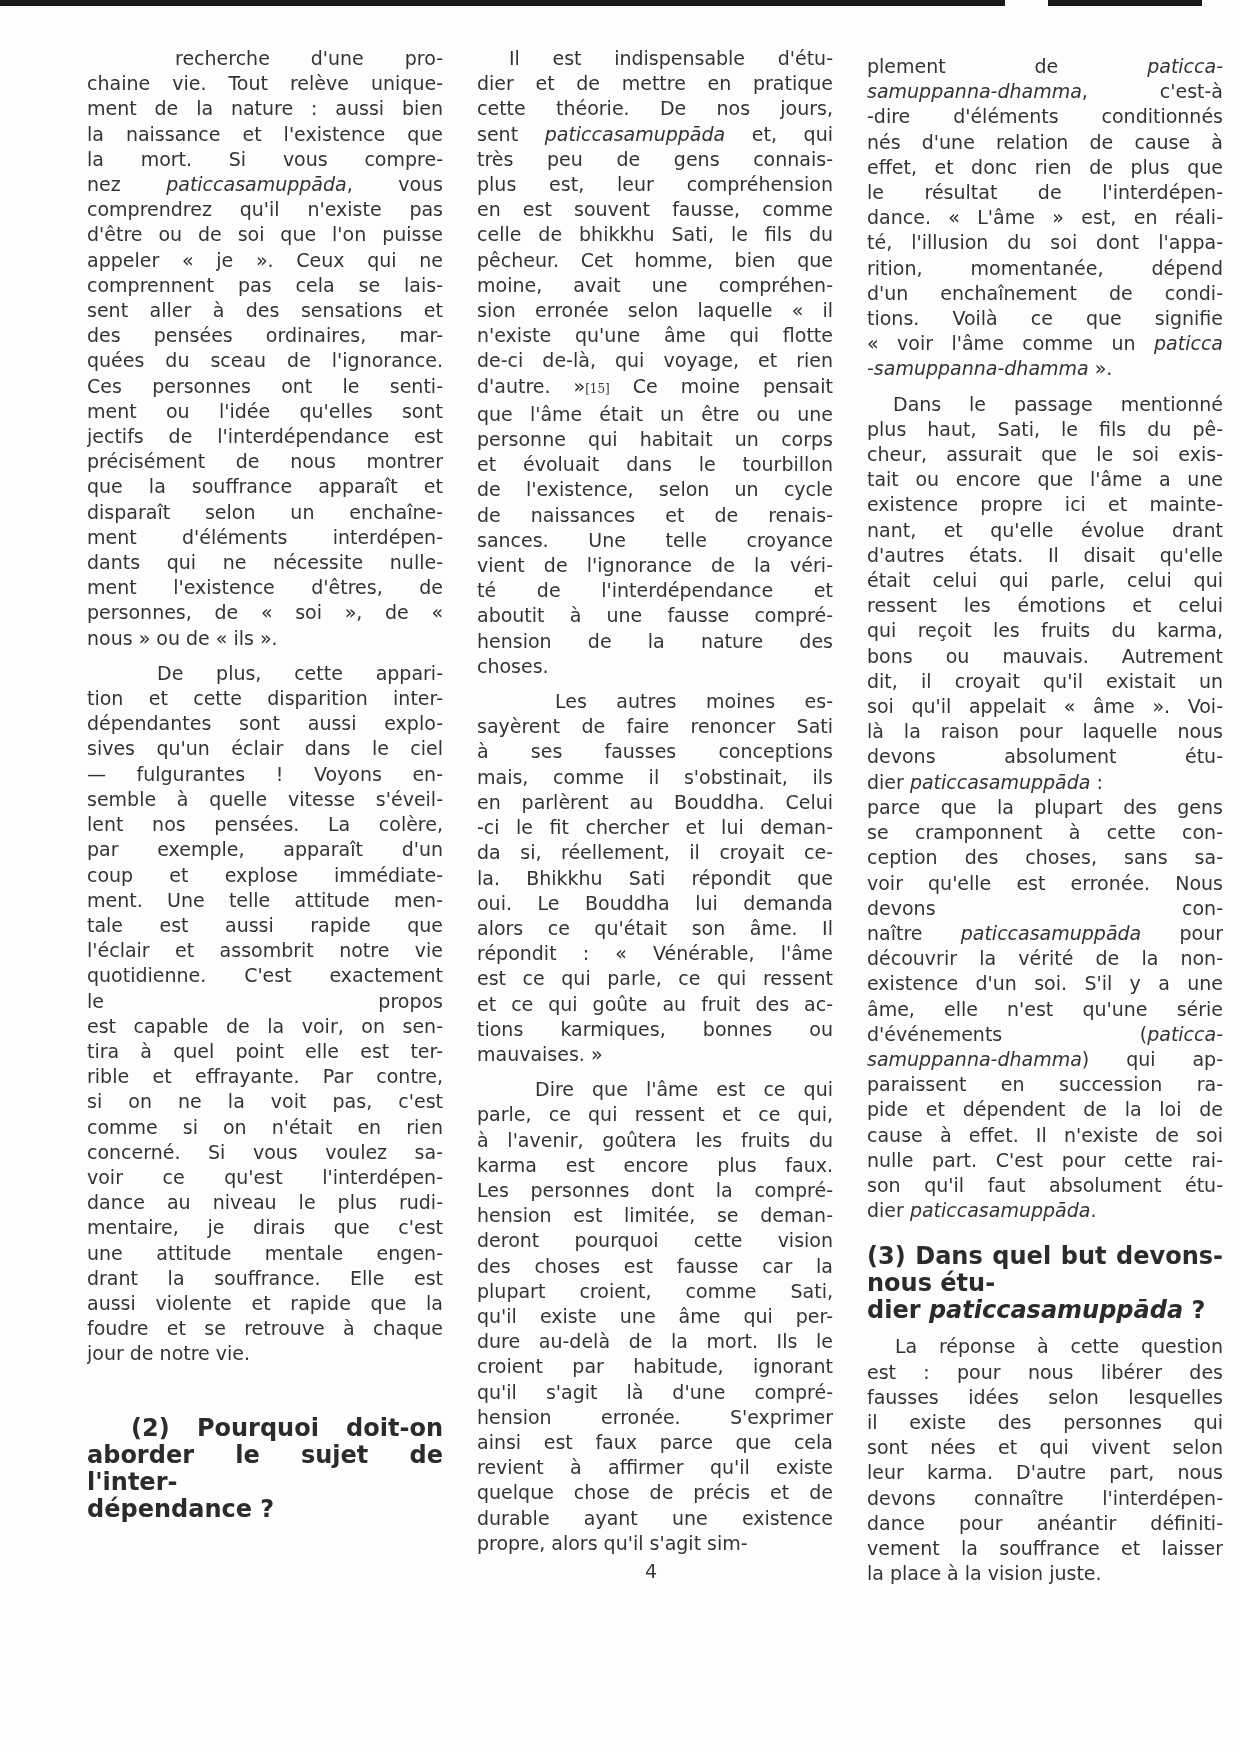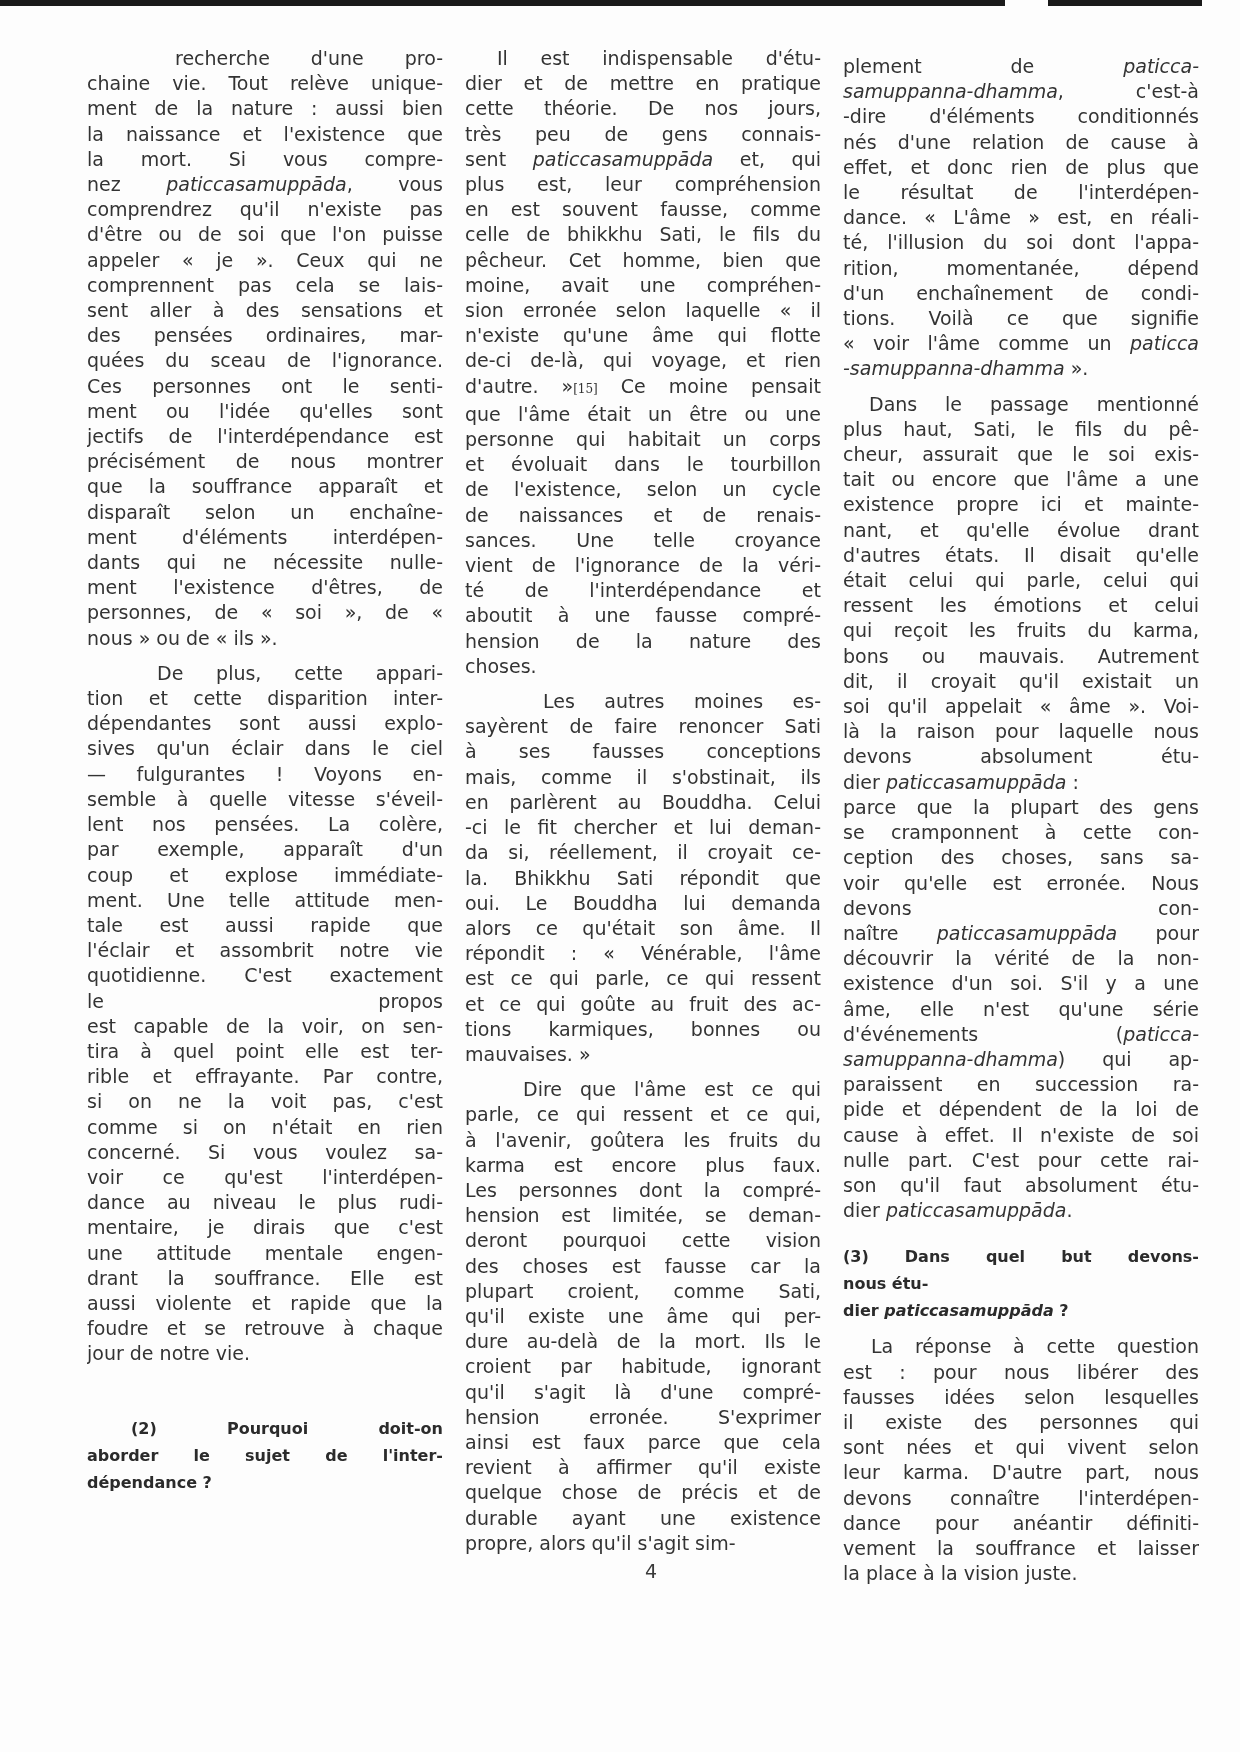--- a/index.html
+++ b/index.html
@@ -7,31 +7,31 @@
     width:1240px;height:1752px;
     background:#fdfdfd;
     font-family:"DejaVu Sans",sans-serif;
     color:#333333;
     position:relative;
     overflow:hidden;
   }
   .topbar-seg{position:absolute;top:0;height:6px;background:#1a1a1a;}
   .content{
     position:absolute;left:87px;top:46px;
-    display:flex;gap:22px;
+    display:flex;gap:34px;
   }
   .col{width:356px;}
   .block{margin:0;}
   .para .line, .heading .line{
     font-size:19px;line-height:25.2px;
     text-align:left;
     overflow:hidden;white-space:normal;
   }
   .line.just{text-align:justify;text-align-last:justify;}
-  .heading .line{font-weight:bold;font-size:16px;line-height:27px;color:#2b2b2b;}
+  .heading .line{font-weight:bold;font-size:24px;line-height:27px;color:#2b2b2b;}
   .fnref{font-family:"DejaVu Serif",serif;font-size:12px;}
   i{font-style:italic;}
   .page-number{
     position:absolute;left:473px;top:1560px;width:356px;
     text-align:center;font-size:19px;color:#3a3a3a;
   }
 </style>
 </head>
 <body>
 
@@ -102,22 +102,22 @@
         <div class="line just" style="text-indent: 44px;">(2) Pourquoi doit-on</div>
         <div class="line just">aborder le sujet de l'inter-</div>
         <div class="line">dépendance ?</div>
       </div>
     </div>
   <div class="col">
       <div class="block para" style="margin-top: 0px;">
         <div class="line just" style="text-indent: 32px;">Il est indispensable d'étu-</div>
         <div class="line just">dier et de mettre en pratique</div>
         <div class="line just">cette théorie. De nos jours,</div>
+        <div class="line just">sent <i>paticcasamuppāda</i> et, qui</div>
         <div class="line just">très peu de gens connais-</div>
-        <div class="line just">sent <i>paticcasamuppāda</i> et, qui</div>
         <div class="line just">plus est, leur compréhension</div>
         <div class="line just">en est souvent fausse, comme</div>
         <div class="line just">celle de bhikkhu Sati, le fils du</div>
         <div class="line just">pêcheur. Cet homme, bien que</div>
         <div class="line just">moine, avait une compréhen-</div>
         <div class="line just">sion erronée selon laquelle « il</div>
         <div class="line just">n'existe qu'une âme qui flotte</div>
         <div class="line just">de-ci de-là, qui voyage, et rien</div>
         <div class="line just">d'autre. »<span class="fnref">[15]</span> Ce moine pensait</div>
         <div class="line just">que l'âme était un être ou une</div>

